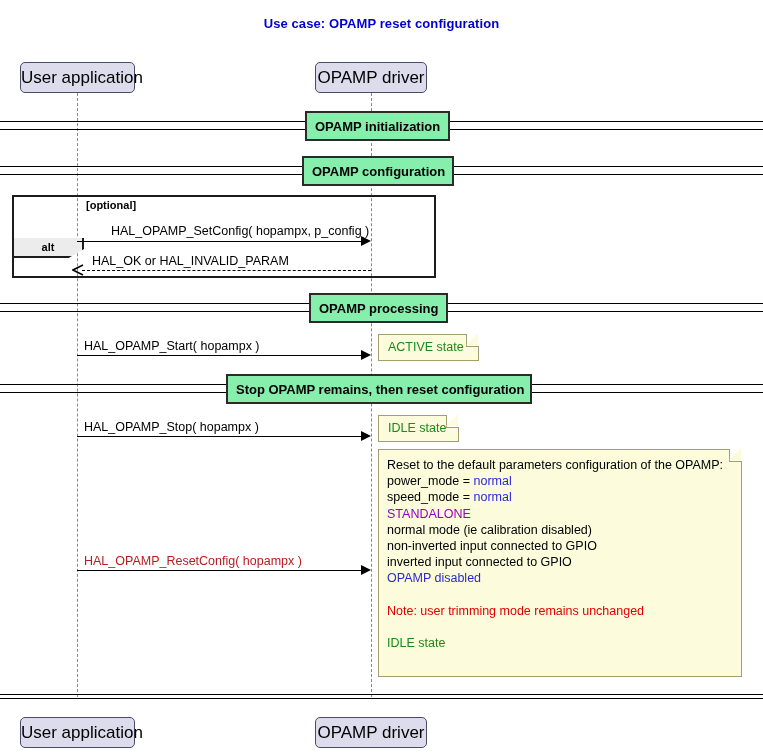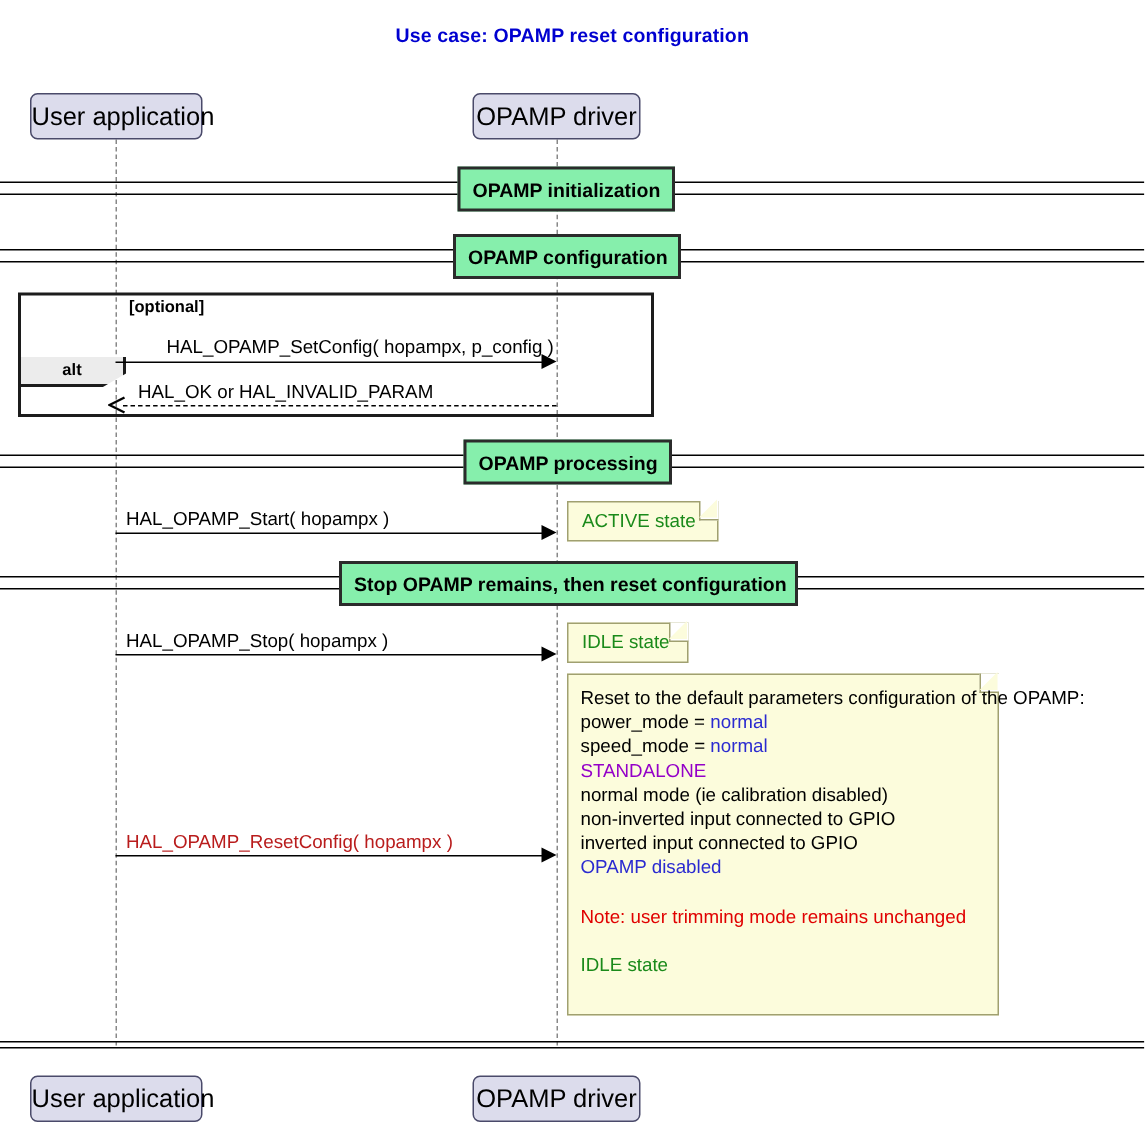--- a/index.html
+++ b/index.html
@@ -272,21 +272,21 @@
     <div class="msg-label" style="left:84px; top:420px;">HAL_OPAMP_Stop( hopampx )</div>
     <div class="msg-line" style="left:77px; top:436px; width:285px;"></div>
     <div class="arrow-solid-right" style="left:361px; top:431px;"></div>
   </div>
 
   <div class="note" style="left:378px; top:415px; width:81px; height:27px;">
     <div class="fold"></div>
     <div class="note-text-small">IDLE state</div>
   </div>
 
-  <div class="note" style="left:378px; top:449px; width:288px; height:228px;">
+  <div class="note" style="left:378px; top:449px; width:364px; height:228px;">
     <div class="fold"></div>
     <div class="note-lines">
       <span class="nl c-black">Reset to the default parameters configuration of the OPAMP:</span>
       <span class="nl"><span class="c-black">power_mode = </span><span class="c-blue">normal</span></span>
       <span class="nl"><span class="c-black">speed_mode = </span><span class="c-blue">normal</span></span>
       <span class="nl c-purple">STANDALONE</span>
       <span class="nl c-black">normal mode (ie calibration disabled)</span>
       <span class="nl c-black">non-inverted input connected to GPIO</span>
       <span class="nl c-black">inverted input connected to GPIO</span>
       <span class="nl c-blue">OPAMP disabled</span>

